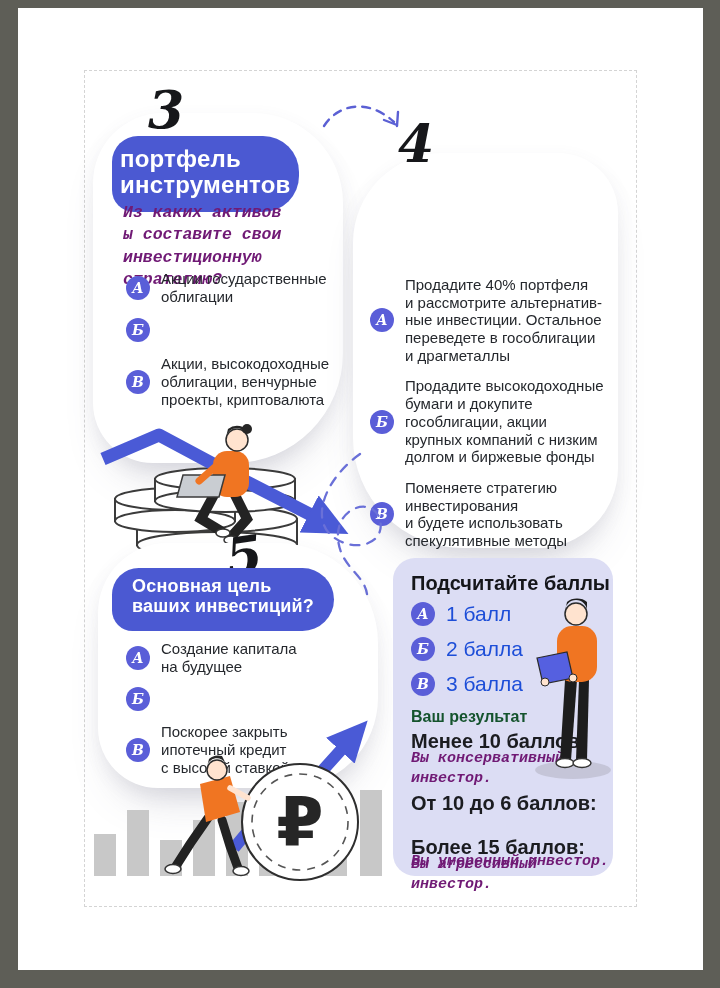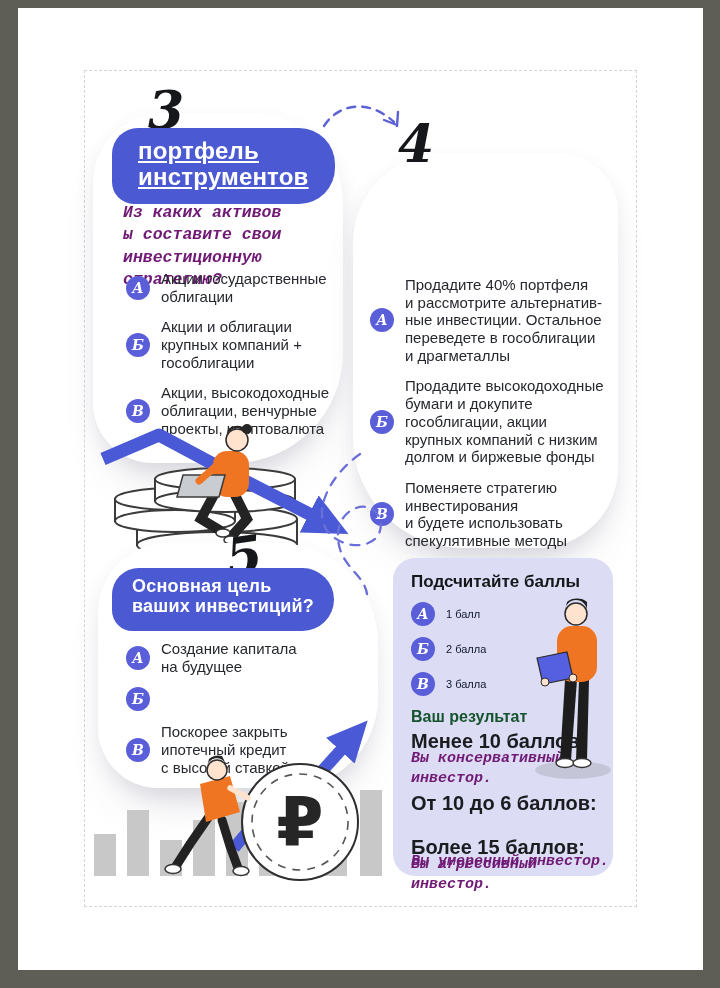--- a/index.html
+++ b/index.html
@@ -19,56 +19,53 @@
   .subtitle{position:absolute;font-size:16.5px;line-height:1.35;white-space:pre-line;}
   .opts{position:absolute;display:flex;flex-direction:column;}
   .opt{display:flex;align-items:center;gap:11px;}
   .opt-circle{flex:0 0 auto;width:24px;height:24px;border-radius:50%;background:#5a5ed8;
               color:#fff;display:flex;align-items:center;justify-content:center;
               font-family:"DejaVu Serif",serif;font-style:italic;font-weight:700;font-size:14px;}
   .opt-text{font-size:15px;line-height:1.18;color:#25282d;white-space:pre-line;}
 
   .panel{position:absolute;left:375px;top:550px;width:220px;height:318px;
          background:#dcddf4;border-radius:22px;}
-  .panel .p-title{position:absolute;left:18px;top:14px;font-size:17px;font-weight:bold;color:#15161a;}
+  .panel .p-title{position:absolute;left:18px;top:14px;font-size:20px;font-weight:bold;color:#15161a;}
   .score-row{position:absolute;left:18px;display:flex;align-items:center;gap:11px;}
-  .score-label{font-size:11px;color:#0f172a;}
+  .score-label{font-size:21px;color:#1d4ed8;}
   .result-title{position:absolute;left:18px;font-size:16px;font-weight:bold;color:#14532d;}
   .result-label{position:absolute;left:18px;font-size:20px;font-weight:bold;color:#1b1c20;}
   .result-desc{position:absolute;left:18px;font-size:15px;line-height:1.3;white-space:pre-line;}
 
   svg{display:block;overflow:visible;}
   .abs{position:absolute;}
 </style>
 </head>
 <body>
 
 <div class="stage">
   <div class="page">
     <div class="dashed-frame"></div>
 
     <div class="card" style="left:75px;top:105px;width:250px;height:350px;border-radius:70px 90px 110px 60px;"></div>
     <div class="qnum" style="left:130px;top:76px;">3</div>
-    <div class="badge" style="left:94px;top:120px;font-size:24px;padding:10px 26px 13px;border-radius:26px 36px 36px 22px;text-decoration:underline;">портфель
+    <div class="badge" style="left:94px;top:128px;font-size:24px;padding:10px 8px 13px;border-radius:26px 36px 36px 22px;">портфель
 инструментов</div>
     <div class="subtitle hand" style="left:105px;top:194px;">Из каких активов
 ы составите свои
 инвестиционную
 стратегию?</div>
     <div class="opts" style="left:108px;top:262px;gap:13px;width:210px;">
       <div class="opt">
         <span class="opt-circle">А</span>
         <span class="opt-text">Акции государственные
 облигации</span>
       </div>
       <div class="opt">
         <span class="opt-circle">Б</span>
-        <span class="opt-text">Акции и облигации
-крупных компаний +
-гособлигации</span>
       </div>
       <div class="opt">
         <span class="opt-circle">В</span>
         <span class="opt-text">Акции, высокодоходные
 облигации, венчурные
 проекты, криптовалюта</span>
       </div>
     </div>
 
     <svg class="abs" style="left:300px;top:88px;" width="95" height="62" viewBox="0 0 95 62">

